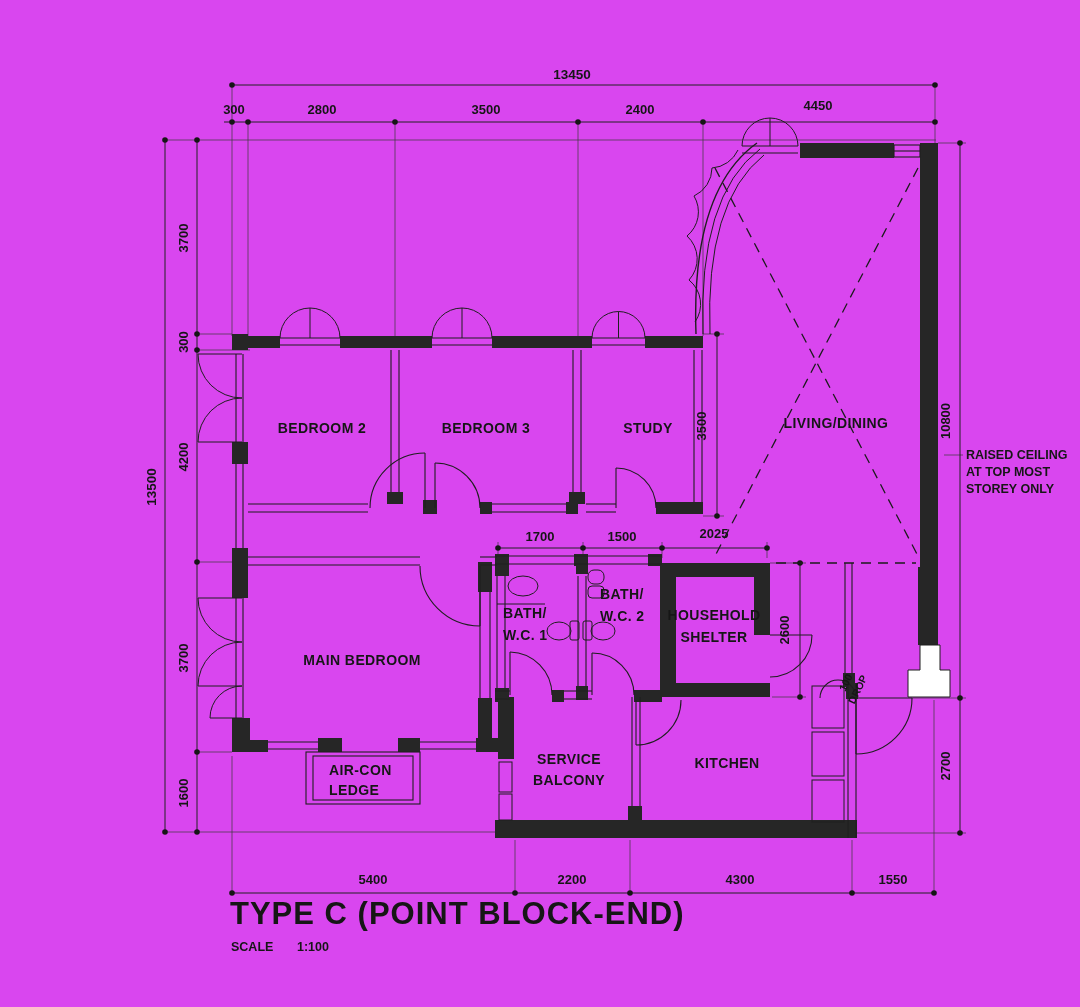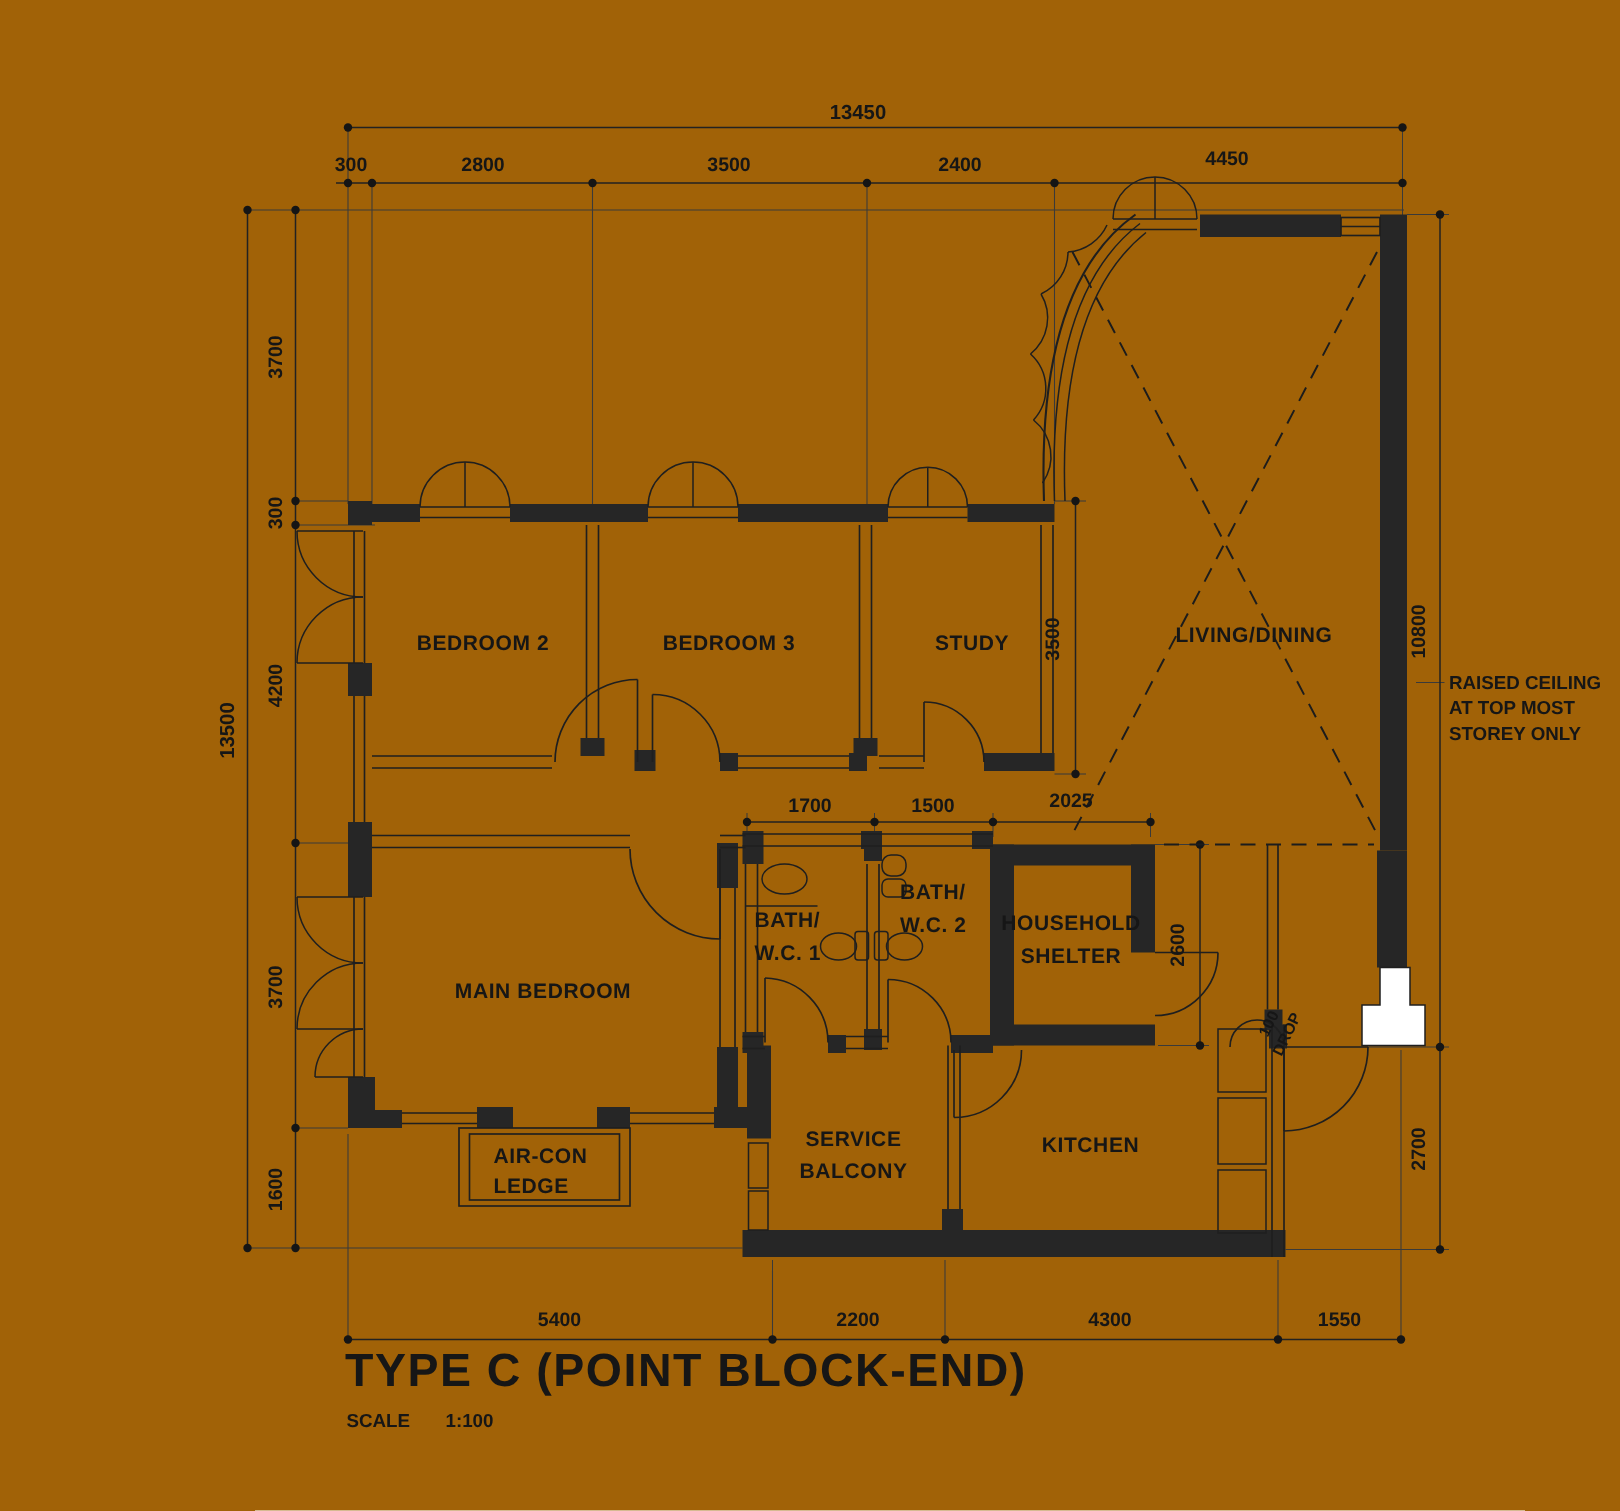--- a/index.html
+++ b/index.html
@@ -1,16 +1,16 @@
 <!DOCTYPE html>
 <html><head>
 <meta charset="utf-8">
 <style>
   html,body{margin:0;padding:0;background:#ffffff;}
-  #sheet{position:relative;width:1080px;height:1007px;background:#a16207;overflow:hidden;
+  #sheet{position:relative;width:1080px;height:1007px;background:#d946ef;overflow:hidden;
          font-family:"Liberation Sans",sans-serif;text-align:right;}
   svg{position:absolute;left:0;top:0;}
   text{fill:#161616;}
   .dim{font-size:13px;font-weight:bold;letter-spacing:0px;}
   .dim-big{font-size:13.5px;font-weight:bold;}
   .room{font-size:14px;font-weight:bold;letter-spacing:.4px;}
   .note{font-size:12.5px;font-weight:bold;}
   .tiny{font-size:10.5px;font-weight:bold;}
   .title{font-size:31px;font-weight:bold;letter-spacing:1px;}
   .scale{font-size:12.5px;font-weight:bold;}

